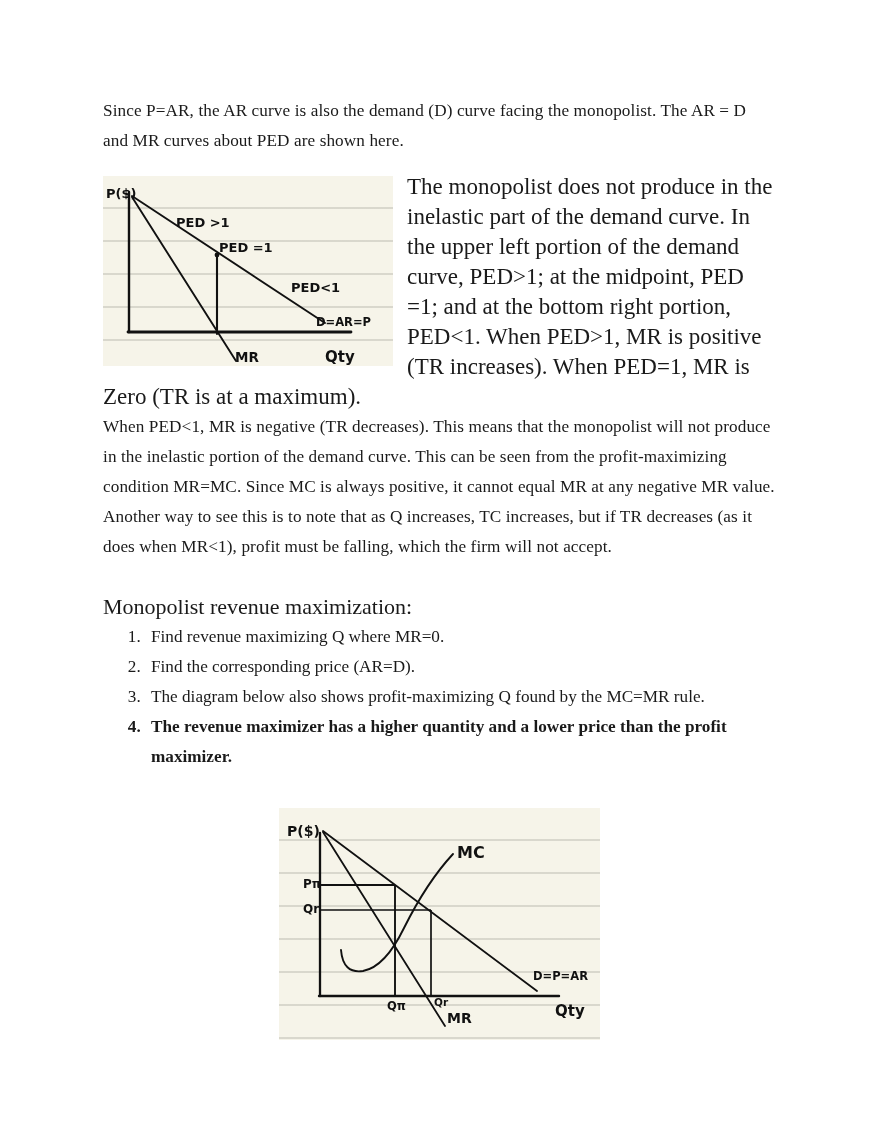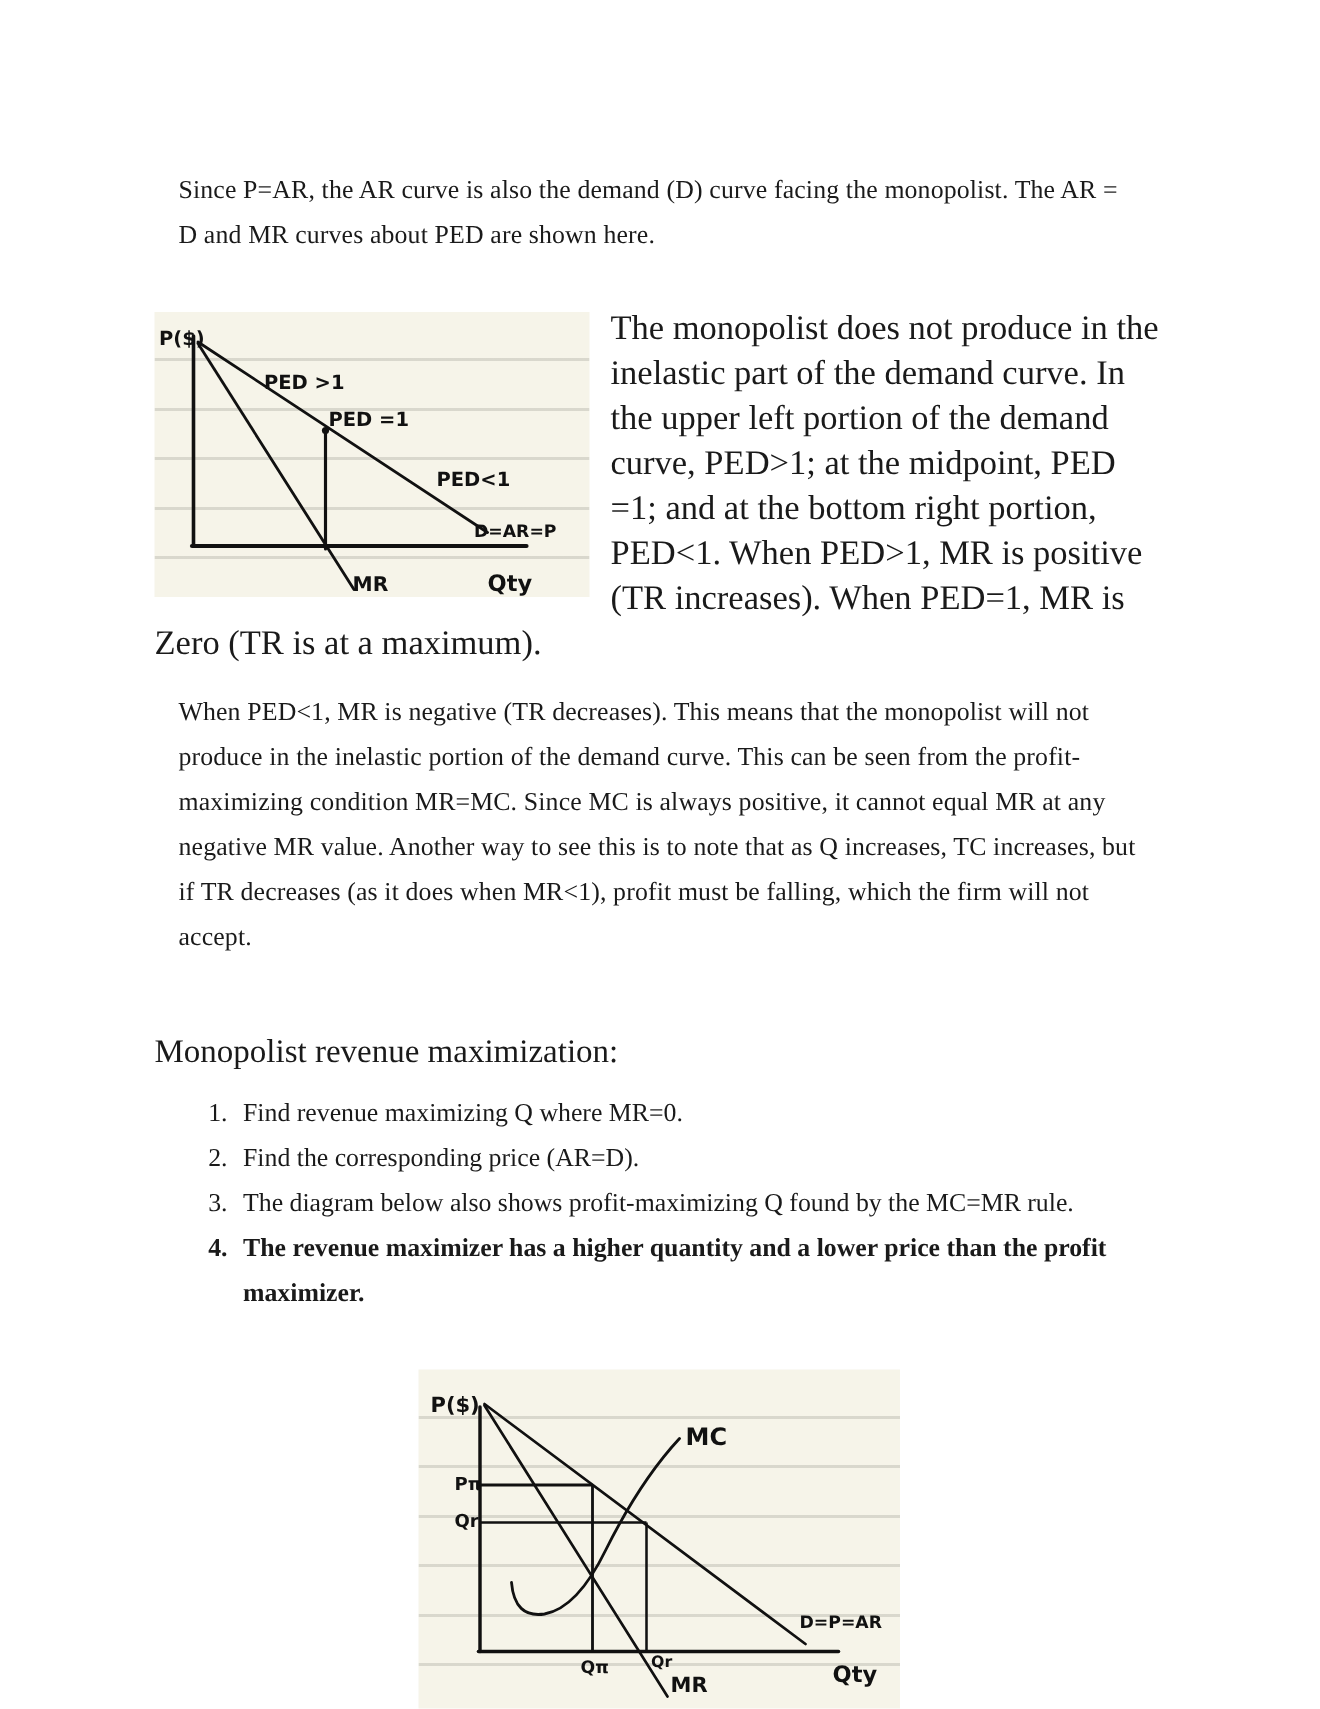--- a/index.html
+++ b/index.html
@@ -22,21 +22,21 @@
     height: 1139px;
     background: #ffffff;
   }
   .content {
     position: absolute;
     left: 103px;
     top: 96px;
     width: 672px;
   }
   p.body-text {
-    margin: 16px;
+    margin: 0;
     font-size: 17.2px;
     line-height: 30px;
     text-align: left;
     letter-spacing: 0.1px;
   }
   .para-gap { height: 30px; }
   .small-gap { height: 16px; }
 
   
   .fig1 {
@@ -50,21 +50,21 @@
     line-height: 30px;
   }
 
   h3.section-head {
     margin: 0;
     font-size: 22px;
     line-height: 30px;
     font-weight: normal;
   }
   ol.steps {
-    margin: 11px;
+    margin: 0;
     padding-left: 42px;
     font-size: 17.2px;
     line-height: 30px;
   }
   ol.steps li { padding-left: 6px; }
   ol.steps li.bold { font-weight: bold; }
 
   
   .paper {
     position: relative;

